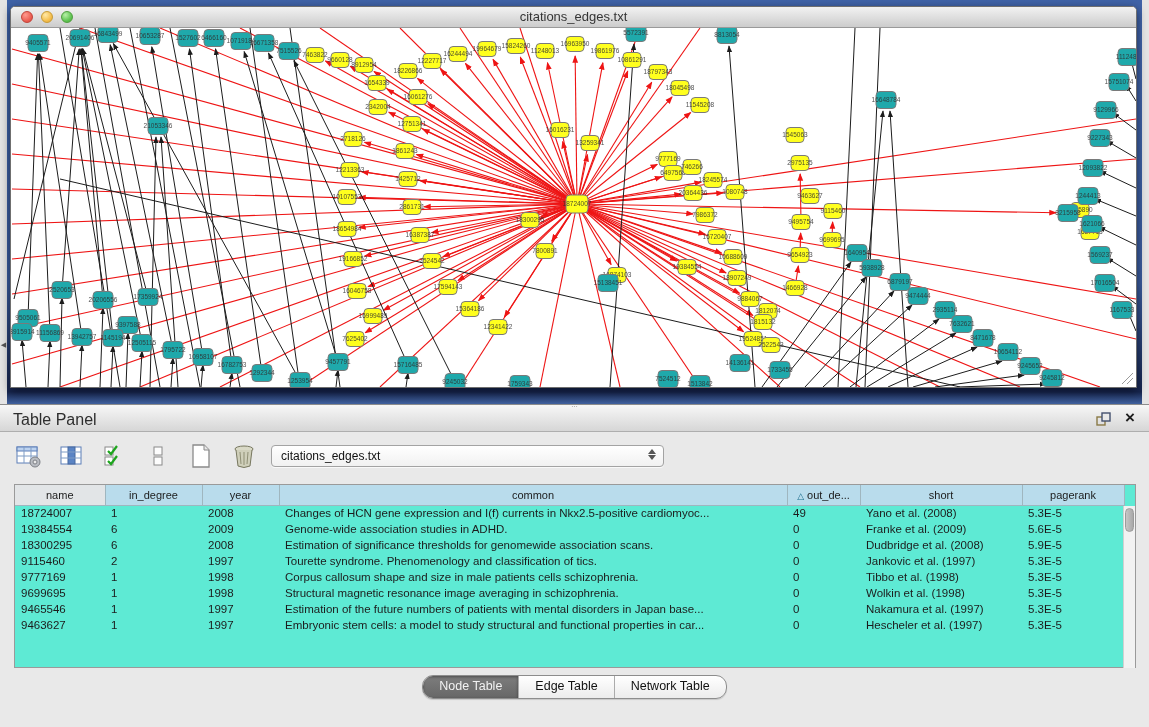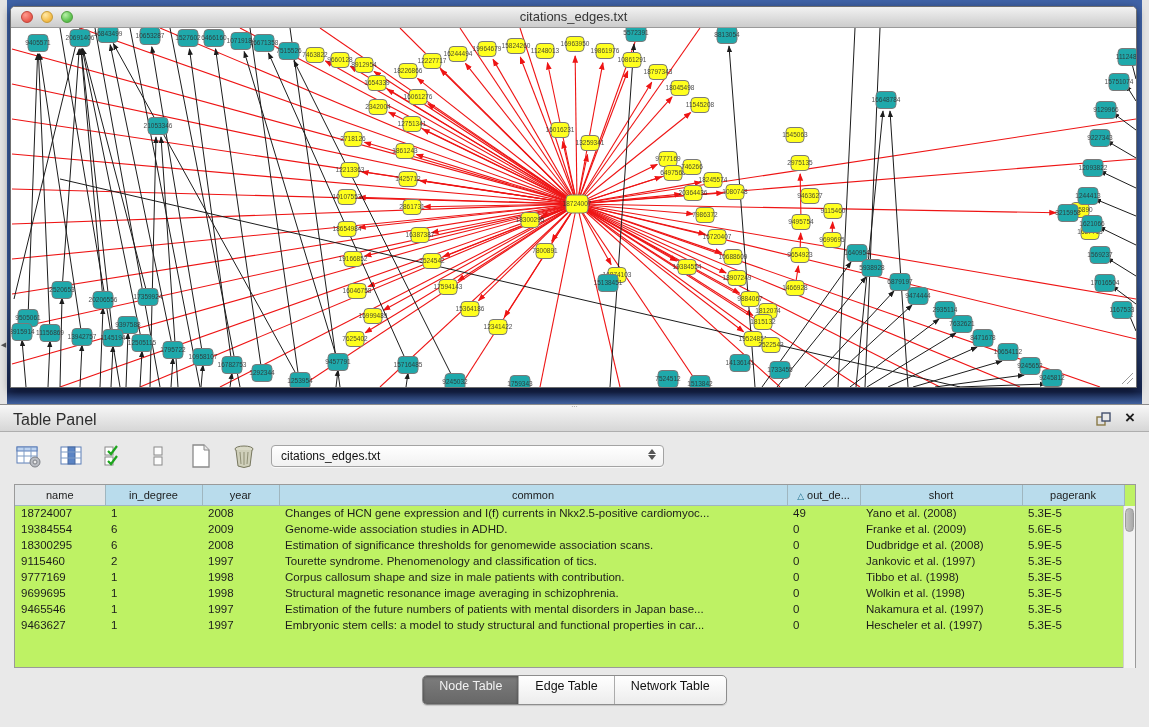--- a/index.html
+++ b/index.html
@@ -42,33 +42,33 @@
   .fx small { font-size:10px; }
   .combo { position:absolute; left:271px; top:13px; width:393px; height:22px; background:linear-gradient(#ffffff,#f1f1f1);
     border:1px solid #a3a3a3; border-radius:4px; font-size:12px; color:#111; line-height:20px; padding-left:9px;
     box-shadow:0 1px 0 rgba(255,255,255,.7); }
   .combo .arrows { position:absolute; right:7px; top:3px; display:flex; flex-direction:column; gap:1px; }
   .combo .arrows i { width:0; height:0; border-left:4px solid transparent; border-right:4px solid transparent; display:block; }
   .combo .arrows .up { border-bottom:5px solid #555; }
   .combo .arrows .dn { border-top:5px solid #555; }
 
   
-  .grid-wrap { position:absolute; left:14px; top:52px; width:1122px; height:184px; background:#bef264; border:1px solid #9a9a9a; }
+  .grid-wrap { position:absolute; left:14px; top:52px; width:1122px; height:184px; background:#5eead4; border:1px solid #9a9a9a; }
   table.grid { border-collapse:collapse; table-layout:fixed; width:1109px; font-size:11.5px; color:#1c1c1c; }
   table.grid th { height:20px; font-weight:normal; font-size:11px; text-align:center;
      background:#b9dcec; border:1px solid #9fb6bf; border-top:none; }
   table.grid th:first-child { background:#e2e5e7; border-left:none; }
   table.grid th .sort { color:#1b6d8c; font-size:9px; margin-right:3px; }
   table.grid td { height:16px; padding:0 4px 0 6px; white-space:nowrap; overflow:hidden; border:none; }
   .vscroll { position:absolute; right:0; top:21px; width:12px; height:162px; background:#f2f2f2; border-left:1px solid #d0d0d0; }
   .vthumb { position:absolute; left:1px; top:2px; width:9px; height:24px; border-radius:5px; background:linear-gradient(90deg,#c6c6c6,#a8a8a8); border:1px solid #9b9b9b; }
 
   
   .tabs { position:absolute; left:0; top:243px; width:1149px; display:flex; justify-content:center; }
-  .seg { display:flex; border:1px solid #8d8d8d; border-radius:5px; overflow:hidden; height:30px;
+  .seg { display:flex; border:1px solid #8d8d8d; border-radius:11px; overflow:hidden; height:24px;
      background:linear-gradient(#ffffff,#ececec); box-shadow:0 1px 1px rgba(0,0,0,.15); }
   .seg .tab { padding:0 16px; font-size:12.5px; line-height:21px; color:#111; border-right:1px solid #ababab; }
   .seg .tab:last-child { border-right:none; }
   .seg .tab.selected { background:linear-gradient(#7d7d7d,#676767); color:#f2f2f2; box-shadow:inset 0 1px 3px rgba(0,0,0,.4); }
 
   
   .statusbar { position:absolute; left:0; bottom:0; width:1149px; height:26px; background:#e4e4e4; border-top:1px solid #c2c2c2; }
   .mem { position:absolute; right:34px; top:7px; font-size:11px; color:#222; }
   .mem-dot { position:absolute; right:12px; top:5px; width:15px; height:15px; border-radius:50%;
      background:radial-gradient(circle at 35% 30%,#8fe87f,#3fbe36 65%,#2f9a28); border:1px solid #6a9a64; }
@@ -916,21 +916,21 @@
             <td>1997</td>
             <td>Tourette syndrome. Phenomenology and classification of tics.</td>
             <td>0</td>
             <td>Jankovic et al. (1997)</td>
             <td>5.3E-5</td>
           </tr>
           <tr>
             <td>9777169</td>
             <td>1</td>
             <td>1998</td>
-            <td>Corpus callosum shape and size in male patients with contribution.</td>
+            <td>Corpus callosum shape and size in male patients cells schizophrenia.</td>
             <td>0</td>
             <td>Tibbo et al. (1998)</td>
             <td>5.3E-5</td>
           </tr>
           <tr>
             <td>9699695</td>
             <td>1</td>
             <td>1998</td>
             <td>Structural magnetic resonance image averaging in schizophrenia.</td>
             <td>0</td>

